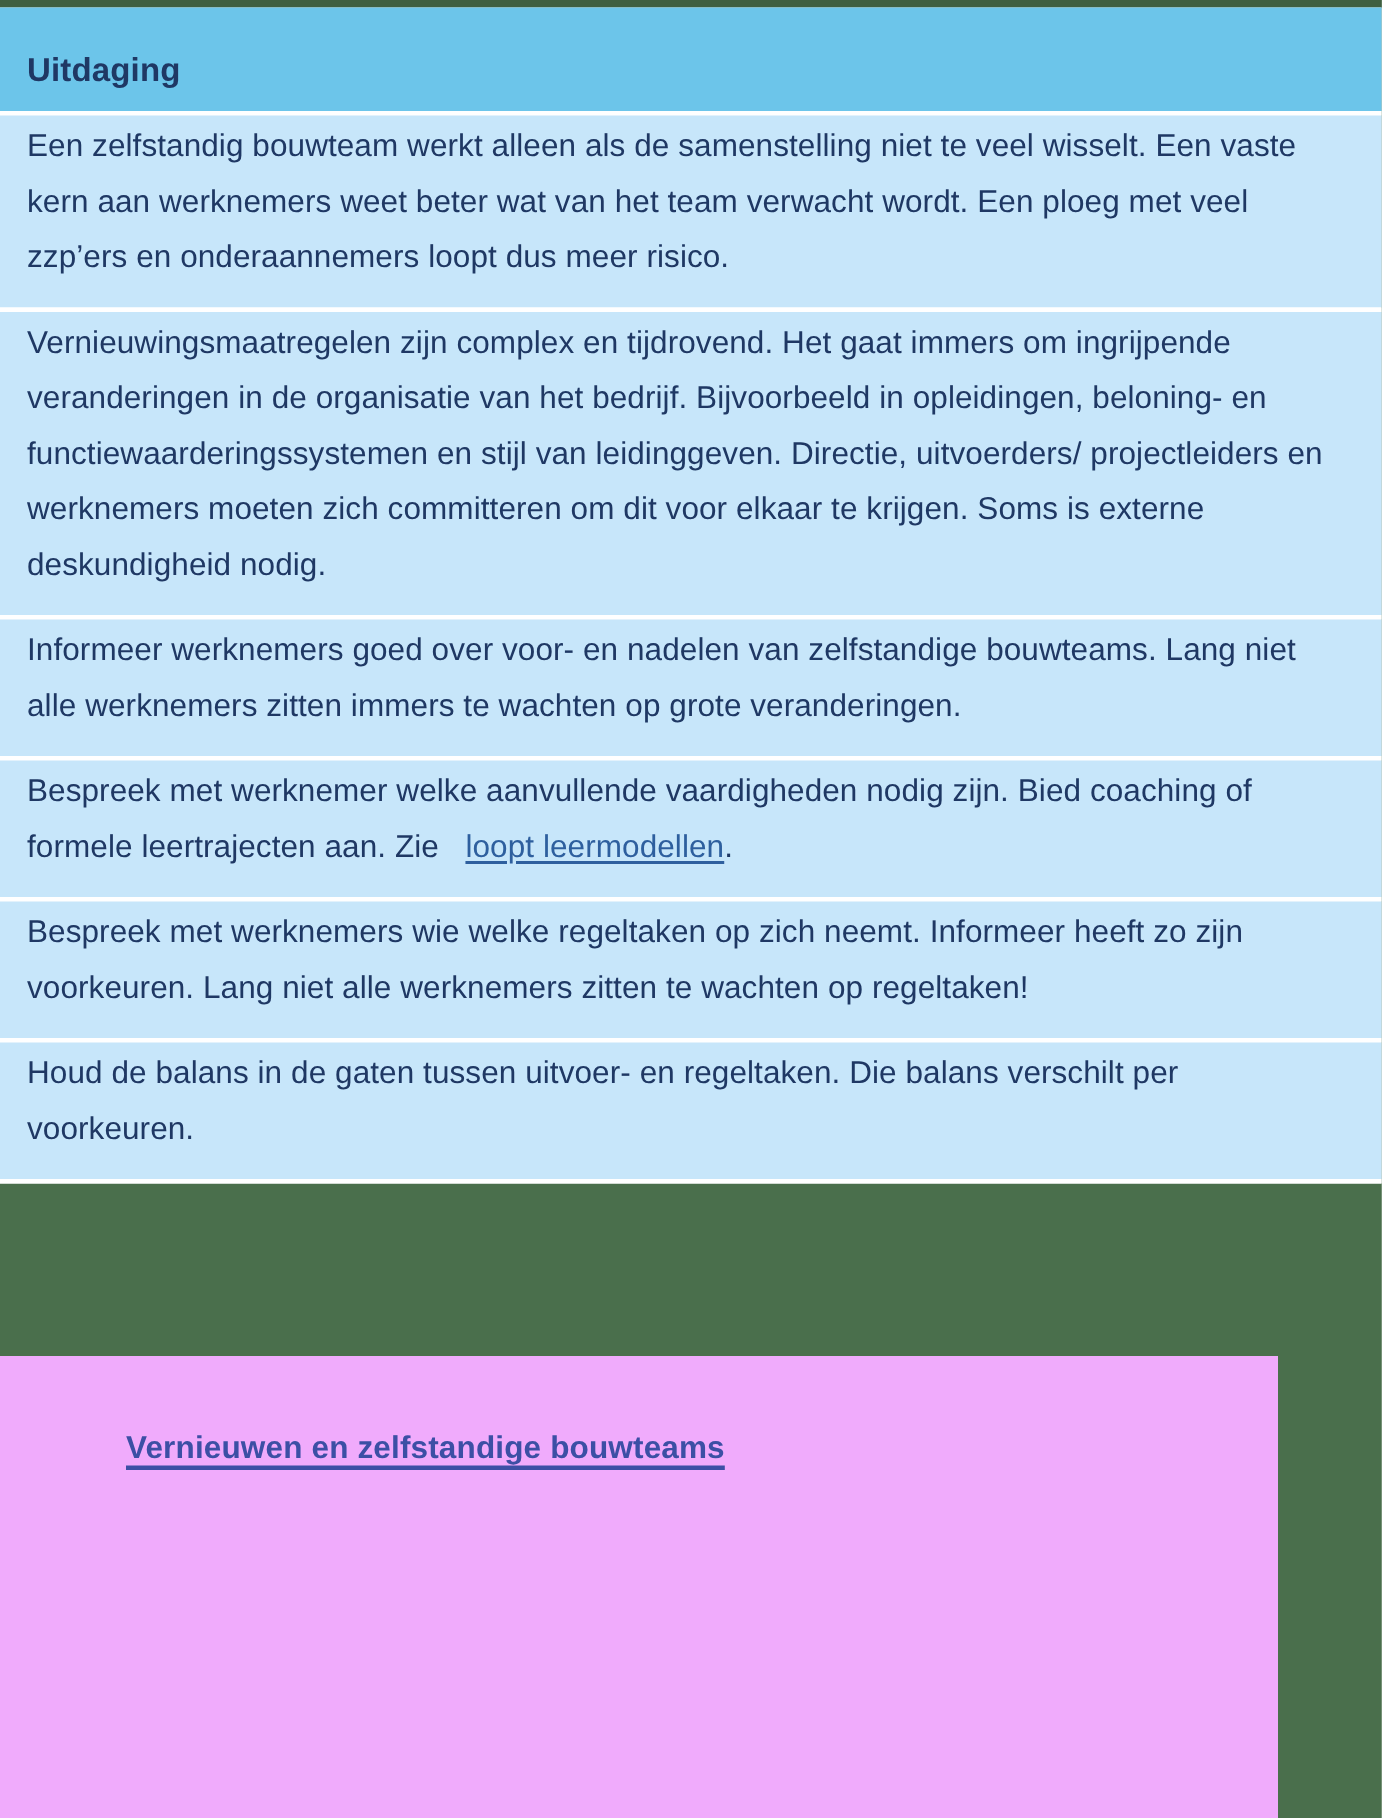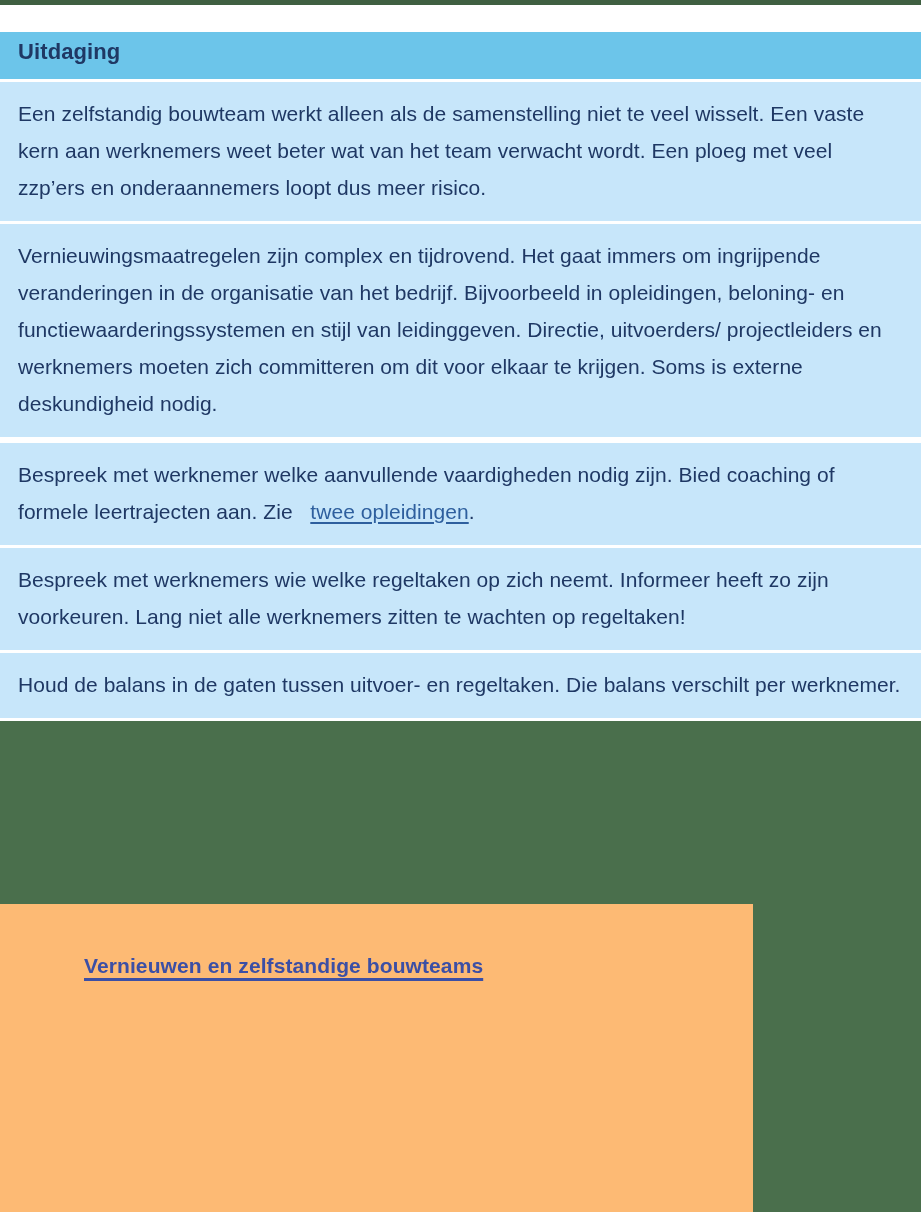--- a/index.html
+++ b/index.html
@@ -34,40 +34,39 @@
   .table-wrap {
     position: absolute;
     top: 5px;
     left: 0;
     width: 921px;
     background: #ffffff;
   }
 
   .tbl-header {
     background: #6cc5ea;
-    padding: 7px 18px 15px 18px;
+    padding: 29px 18px 15px 18px;
     box-sizing: border-box;
-    margin-top: 27px;
   }
   .tbl-header-title {
     font-size: 22px;
     font-weight: bold;
     color: #1f3864;
     line-height: 1.15;
     letter-spacing: 0.1px;
   }
 
   .divider {
     height: 3px;
     background: #ffffff;
   }
 
   .tbl-row {
     background: #c7e6fa;
-    padding: 13px 20px 15px 18px;
+    padding: 2px 20px 15px 18px;
     box-sizing: border-box;
   }
   .tbl-row p {
     margin: 0;
     font-size: 21px;
     line-height: 37px;
     color: #1f3864;
     letter-spacing: 0.05px;
   }
 
@@ -76,22 +75,22 @@
     text-decoration: underline;
     text-underline-offset: 3px;
   }
   .gap-spaces {
     white-space: pre;
   }
 
   .green-section {
     position: absolute;
     left: 0;
-    width: 753px;
-    background: #fdba74;
+    width: 852px;
+    background: #f0abfc;
   }
   .green-link-wrap {
     padding: 50px 0 0 84px;
   }
   .green-link {
     display: inline-block;
     font-size: 21px;
     font-weight: bold;
     color: #3c4fa5;
     text-decoration: underline;
@@ -120,37 +119,40 @@
     </div>
 
     <div class="divider"></div>
 
     <div class="tbl-row">
       <p>Vernieuwingsmaatregelen zijn complex en tijdrovend. Het gaat immers om ingrijpende veranderingen in de organisatie van het bedrijf. Bijvoorbeeld in opleidingen, beloning- en functiewaarderingssystemen en stijl van leidinggeven. Directie, uitvoerders/ projectleiders en werknemers moeten zich committeren om dit voor elkaar te krijgen. Soms is externe deskundigheid nodig.</p>
     </div>
 
     <div class="divider"></div>
 
+    <div class="tbl-row">
+      <p>Informeer werknemers goed over voor- en nadelen van zelfstandige bouwteams. Lang niet alle werknemers zitten immers te wachten op grote veranderingen.</p>
+    </div>
 
     <div class="divider"></div>
 
     <div class="tbl-row">
-      <p><span>Bespreek met werknemer welke aanvullende vaardigheden nodig zijn. Bied coaching of formele leertrajecten aan. Zie</span><span class="gap-spaces">   </span><a href="#" class="inline-link">twee opleidingen</a><span>.</span></p>
+      <p><span>Bespreek met werknemer welke aanvullende vaardigheden nodig zijn. Bied coaching of formele leertrajecten aan. Zie</span><span class="gap-spaces">   </span><a href="#" class="inline-link">loopt leermodellen</a><span>.</span></p>
     </div>
 
     <div class="divider"></div>
 
     <div class="tbl-row">
       <p>Bespreek met werknemers wie welke regeltaken op zich neemt. Informeer heeft zo zijn voorkeuren. Lang niet alle werknemers zitten te wachten op regeltaken!</p>
     </div>
 
     <div class="divider"></div>
 
     <div class="tbl-row">
-      <p>Houd de balans in de gaten tussen uitvoer- en regeltaken. Die balans verschilt per werknemer.</p>
+      <p>Houd de balans in de gaten tussen uitvoer- en regeltaken. Die balans verschilt per voorkeuren.</p>
     </div>
 
     <div class="divider"></div>
 
 
   </div>
 
   <div class="green-section" id="green-section" style="top: 904px; height: 308px;">
     <div class="green-link-wrap">
       <a href="#" class="green-link">Vernieuwen en zelfstandige bouwteams</a>

